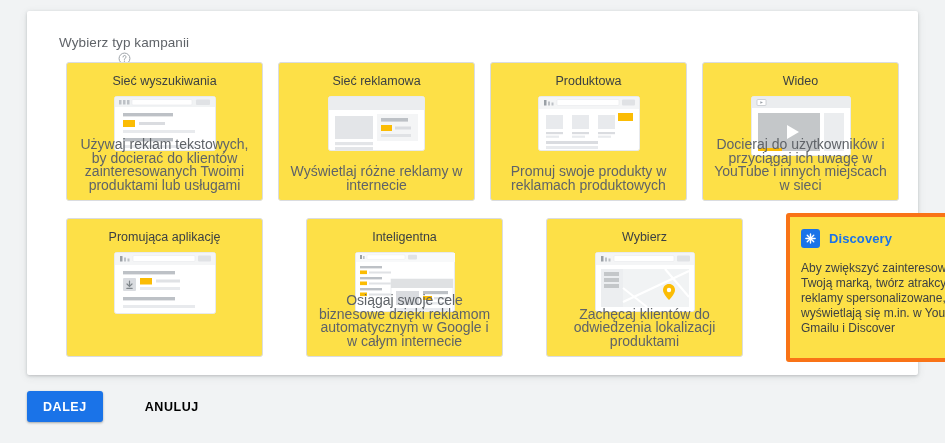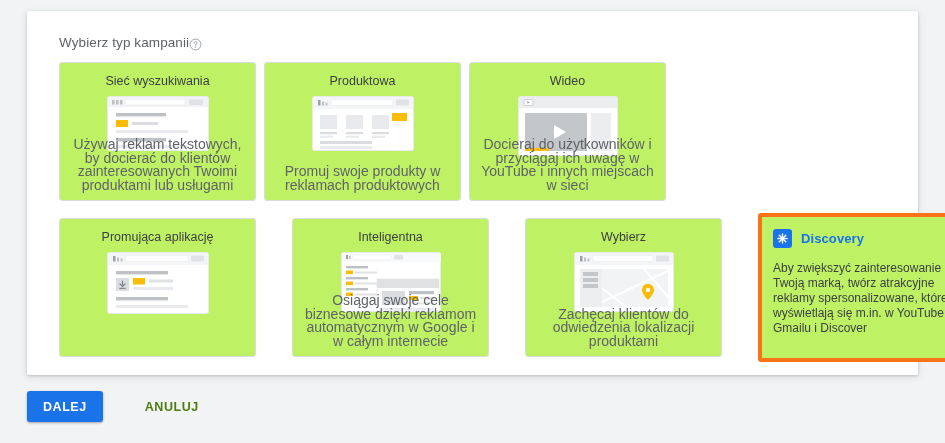--- a/index.html
+++ b/index.html
@@ -33,20 +33,21 @@
     box-shadow: 0 1px 3px rgba(60,64,67,0.24), 0 2px 8px rgba(60,64,67,0.10);
   }
 
   .panel-title-row {
     position: absolute;
     left: 32px;
     top: 24px;
     display: flex;
     align-items: center;
     gap: 0;
+    flex-direction: column;
   }
   .panel-title {
     font-size: 13.5px;
     color: #5f6368;
     letter-spacing: 0.1px;
     white-space: nowrap;
   }
   .help-icon {
     width: 13px;
     height: 13px;
@@ -67,29 +68,30 @@
     display: flex;
     gap: 0;
   }
   .row-1 { top: 26px; left: 0; }
   .row-2 { top: 182px; left: 0; gap: 28px; }
 
   .card {
     position: relative;
     width: 197px;
     height: 139px;
-    background: #bef264;
+    background: #fde047;
     border: 1px solid #dadce0;
     border-radius: 3px;
     margin-right: 8px;
     display: flex;
     flex-direction: column;
     align-items: center;
     cursor: pointer;
     overflow: hidden;
+    margin-left: 7px;
   }
   .card:last-child { margin-right: 0; }
 
   .card-title {
     font-size: 12.5px;
     color: #3c4043;
     margin-top: 11px;
     text-align: center;
     line-height: 14px;
   }
@@ -167,21 +169,21 @@
     border: none;
     border-radius: 3px;
     height: 31px;
     padding: 0 16px;
     cursor: pointer;
     box-shadow: 0 1px 2px rgba(60,64,67,0.3), 0 1px 3px rgba(60,64,67,0.15);
     font-family: "Liberation Sans", sans-serif;
   }
   .btn-text {
     background: transparent;
-    color: #4d7c0f;
+    color: #000000;
     font-size: 12.5px;
     font-weight: bold;
     letter-spacing: 0.55px;
     border: none;
     height: 31px;
     padding: 0 12px;
     margin-left: 10px;
     cursor: pointer;
     font-family: "Liberation Sans", sans-serif;
   }
@@ -223,20 +225,38 @@
               <rect x="9" y="24" width="12" height="7" fill="#fbbc04"></rect>
               <rect x="25" y="26" width="26" height="3" fill="#dadce0"></rect>
               <rect x="9" y="34" width="72" height="3" fill="#e8eaed"></rect>
               <rect x="9" y="42" width="50" height="3.4" fill="#bdc1c6"></rect>
               <rect x="9" y="49" width="72" height="3" fill="#e8eaed"></rect>
             </svg>
           </div>
           <div class="card-desc">Używaj reklam tekstowych, by docierać do klientów zainteresowanych Twoimi produktami lub usługami</div>
         </div>
 
+        <div class="card">
+          <div class="card-title">Sieć reklamowa</div>
+          <div class="thumb">
+            <svg width="97" height="55" viewBox="0 0 97 55">
+              <rect x="0.5" y="0.5" width="96" height="54" rx="2" fill="#fff" stroke="#e8eaed"></rect>
+              <rect x="1" y="1" width="95" height="13" fill="#ebedef"></rect>
+              <rect x="7" y="20" width="38" height="23" fill="#e3e5e8"></rect>
+              <rect x="49" y="18" width="41" height="27" fill="#f4f5f6"></rect>
+              <rect x="53" y="22" width="27" height="3.6" fill="#bdc1c6"></rect>
+              <rect x="53" y="29" width="11" height="6" fill="#fbbc04"></rect>
+              <rect x="67" y="30.5" width="16" height="3" fill="#dadce0"></rect>
+              <rect x="53" y="38" width="30" height="3" fill="#e0e2e5"></rect>
+              <rect x="7" y="46" width="38" height="3.2" fill="#e3e5e8"></rect>
+              <rect x="7" y="51" width="38" height="3.2" fill="#e3e5e8"></rect>
+            </svg>
+          </div>
+          <div class="card-desc">Wyświetlaj różne reklamy w internecie</div>
+        </div>
 
         <div class="card">
           <div class="card-title">Produktowa</div>
           <div class="thumb">
             <svg width="102" height="55" viewBox="0 0 102 55">
               <rect x="0.5" y="0.5" width="101" height="54" rx="2" fill="#fff" stroke="#e8eaed"></rect>
               <rect x="1" y="1" width="100" height="12" fill="#f4f5f6"></rect>
               <rect x="6" y="4" width="2.5" height="5.5" fill="#9aa0a6"></rect>
               <rect x="10" y="5.5" width="2" height="4" fill="#bdc1c6"></rect>
               <rect x="13.5" y="6.5" width="2" height="3" fill="#bdc1c6"></rect>

